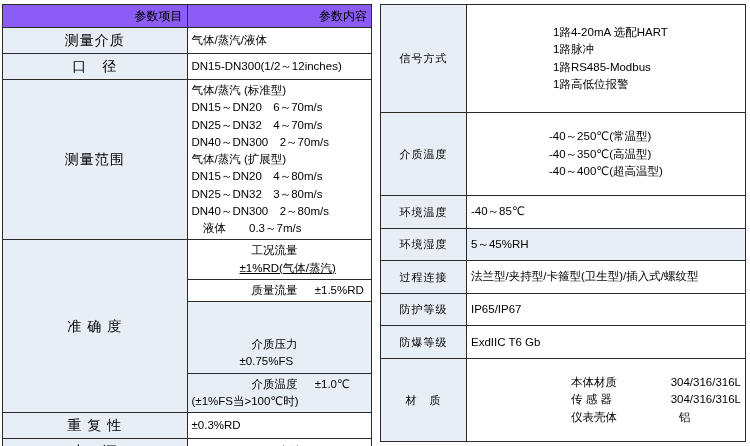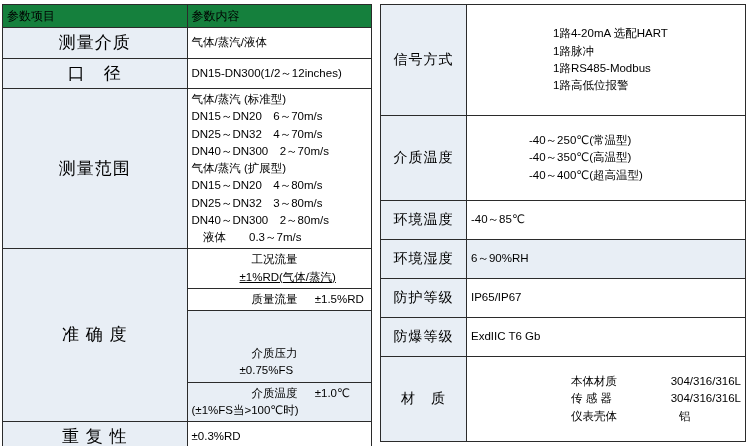--- a/index.html
+++ b/index.html
@@ -27,37 +27,37 @@
     border: 1px solid #2b2b2b;
     padding: 2px 4px;
     vertical-align: middle;
     font-weight: normal;
     line-height: 1.5;
   }
   .left-table { width: 370px; height: 438px; }
   .right-table { width: 366px; height: 438px; }
 
   .hdr {
-    background: #15803d;
-    text-align: left;
+    background: #8b5cf6;
+    text-align: right;
     font-size: 12px;
     height: 22px;
   }
   .lbl {
     background: #e8eef5;
     text-align: center;
     letter-spacing: 1px;
-    font-size: 17px;
+    font-size: 14px;
     width: 72px;
   }
   .lbl-r {
     background: #e8eef5;
     text-align: center;
     letter-spacing: 1px;
-    font-size: 14px;
+    font-size: 11px;
     width: 86px;
   }
   .val {
     text-align: left;
     padding-left: 10px;
   }
   .multiline { line-height: 1.72; }
   .multiline div { white-space: pre; }
   .pad-l18 { padding-left: 18px; }
   .rowline { white-space: pre; }
@@ -139,33 +139,37 @@
       <td class="lbl-r">信号方式</td>
       <td class="val multiline" style="padding-left:86px;">
         <div>1路4-20mA 选配HART</div>
         <div>1路脉冲</div>
         <div>1路RS485-Modbus</div>
         <div>1路高低位报警</div>
       </td>
     </tr>
     <tr>
       <td class="lbl-r">介质温度</td>
-      <td class="val multiline" style="padding-left:62px;">
+      <td class="val multiline" style="padding-left:82px;">
         <div>-40～250℃(常温型)</div>
         <div>-40～350℃(高温型)</div>
         <div>-40～400℃(超高温型)</div>
       </td>
     </tr>
     <tr>
       <td class="lbl-r">环境温度</td>
       <td class="val">-40～85℃</td>
     </tr>
     <tr>
       <td class="lbl-r">环境湿度</td>
-      <td class="val" style="background:#e8eef5;">6～90%RH</td>
+      <td class="val" style="background:#e8eef5;">5～45%RH</td>
+    </tr>
+    <tr>
+      <td class="lbl-r">过程连接</td>
+      <td class="val">法兰型/夹持型/卡箍型(卫生型)/插入式/螺纹型</td>
     </tr>
     <tr>
       <td class="lbl-r">防护等级</td>
       <td class="val">IP65/IP67</td>
     </tr>
     <tr>
       <td class="lbl-r">防爆等级</td>
       <td class="val">ExdIIC T6 Gb</td>
     </tr>
     <tr>

